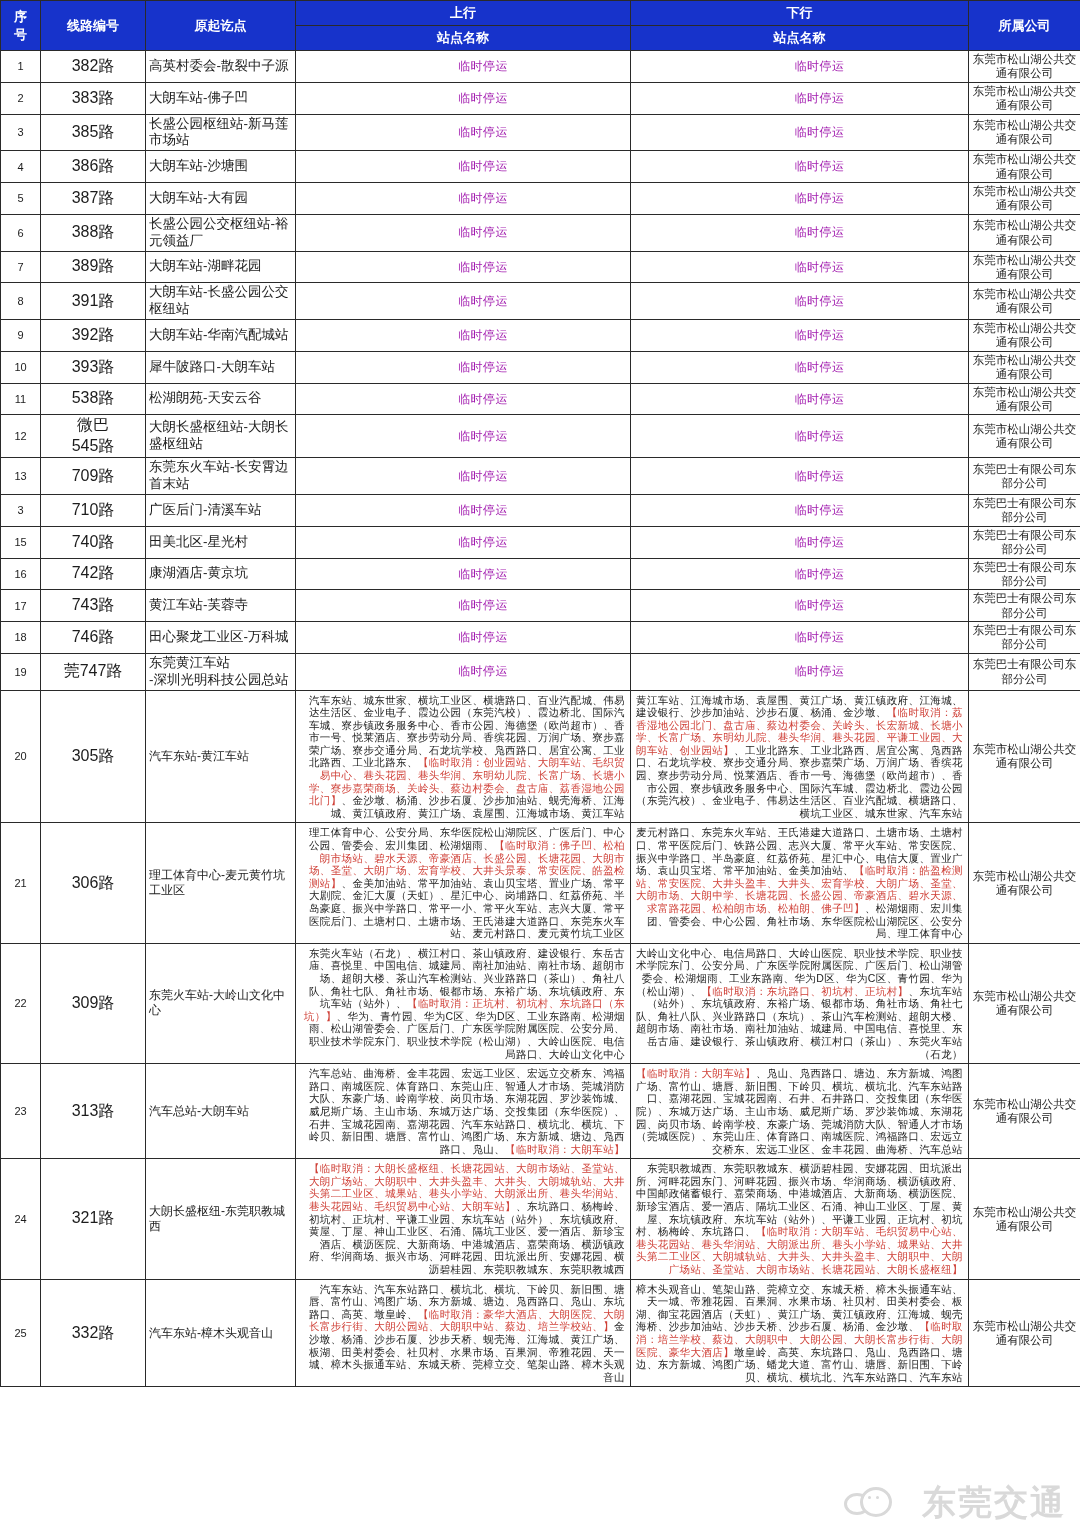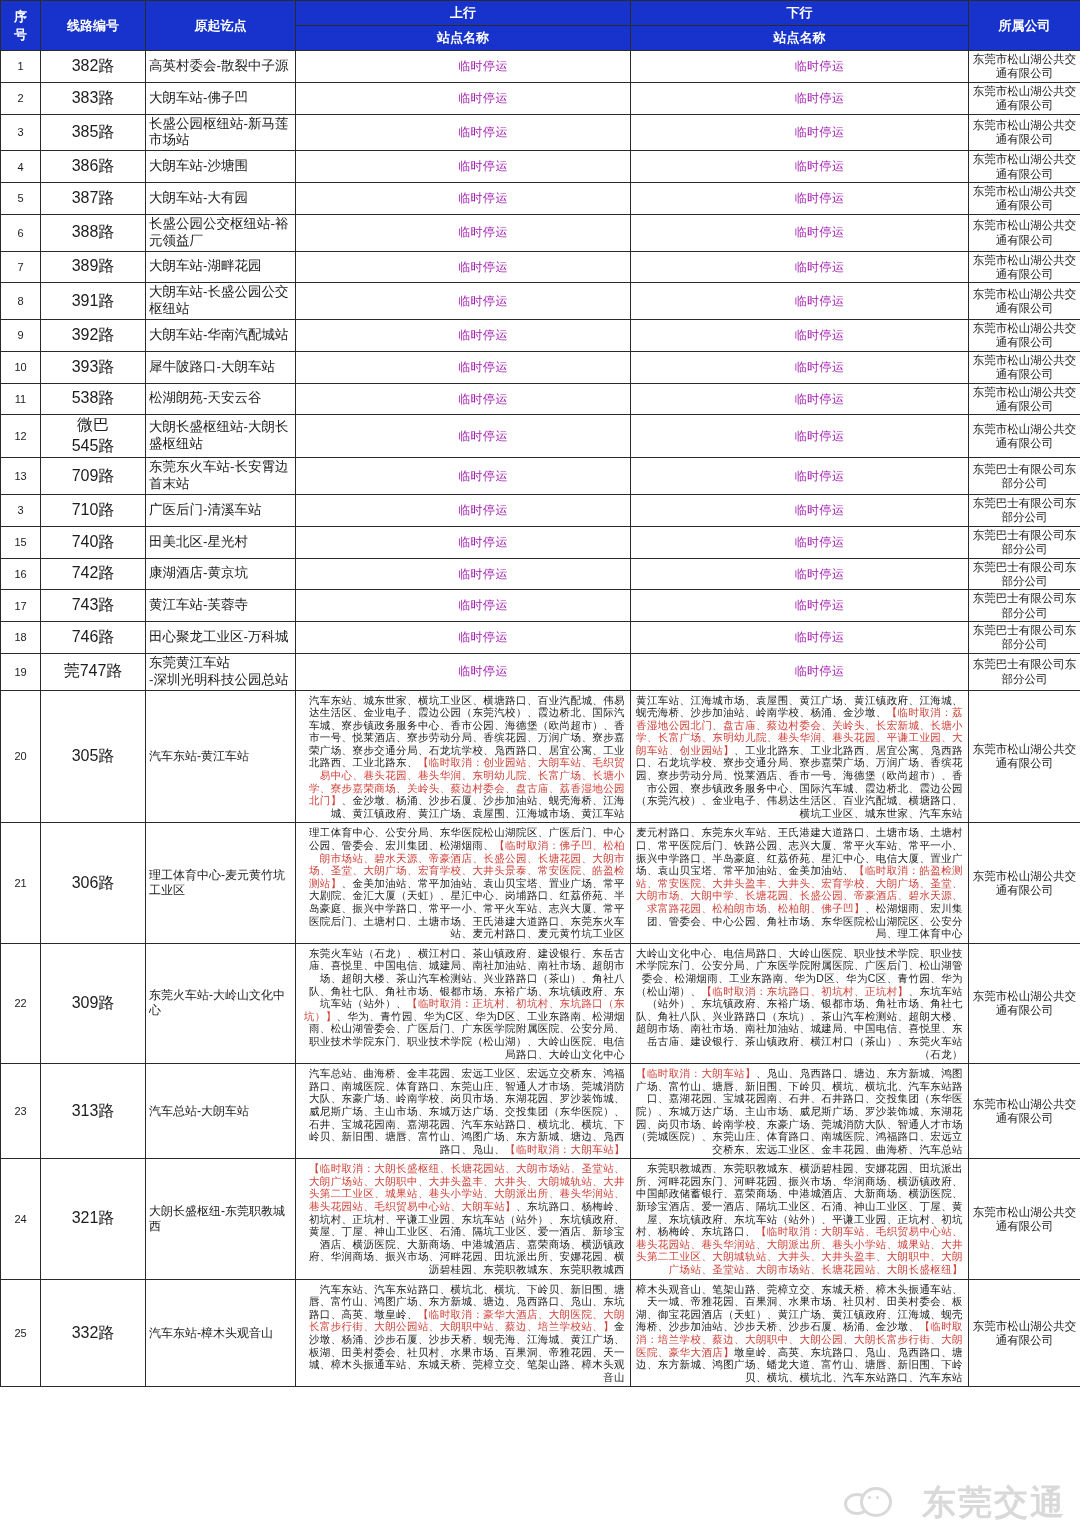--- a/index.html
+++ b/index.html
@@ -212,29 +212,29 @@
 -深圳光明科技公园总站</td>
           <td class="c-st"><span class="susp-label">临时停运</span></td>
           <td class="c-st"><span class="susp-label">临时停运</span></td>
           <td class="c-co">东莞巴士有限公司东部分公司</td>
         </tr>
         <tr class="dense">
           <td class="c-seq">20</td>
           <td class="c-route">305路</td>
           <td class="c-origin">汽车东站-黄江车站</td>
           <td class="c-st"><span class="">汽车东站、城东世家、横坑工业区、横塘路口、百业汽配城、伟易达生活区、金业电子、霞边公园（东莞汽校）、霞边桥北、国际汽车城、寮步镇政务服务中心、香市公园、海德堡（欧尚超市）、香市一号、悦莱酒店、寮步劳动分局、香缤花园、万润广场、寮步嘉荣广场、寮步交通分局、石龙坑学校、凫西路口、居宜公寓、工业北路西、工业北路东、</span><span class="red">【临时取消：创业园站、大朗车站、毛织贸易中心、巷头花园、巷头华润、东明幼儿院、长富广场、长塘小学、寮步嘉荣商场、关岭头、蔡边村委会、盘古庙、荔香湿地公园北门】</span><span class="">、金沙墩、杨涌、沙步石厦、沙步加油站、蚬壳海桥、江海城、黄江镇政府、黄江广场、袁屋围、江海城市场、黄江车站</span></td>
-          <td class="c-st"><span class="">黄江车站、江海城市场、袁屋围、黄江广场、黄江镇政府、江海城、蚬壳海桥、沙步加油站、岭南学校、杨涌、金沙墩、</span><span class="red">【临时取消：荔香湿地公园北门、盘古庙、蔡边村委会、关岭头、长宏新城、长塘小学、长富广场、东明幼儿院、巷头华润、巷头花园、平谦工业园、大朗车站、创业园站】</span><span class="">、工业北路东、工业北路西、居宜公寓、凫西路口、石龙坑学校、寮步交通分局、寮步嘉荣广场、万润广场、香缤花园、寮步劳动分局、悦莱酒店、香市一号、海德堡（欧尚超市）、香市公园、寮步镇政务服务中心、国际汽车城、霞边桥北、霞边公园（东莞汽校）、金业电子、伟易达生活区、百业汽配城、横塘路口、横坑工业区、城东世家、汽车东站</span></td>
+          <td class="c-st"><span class="">黄江车站、江海城市场、袁屋围、黄江广场、黄江镇政府、江海城、建设银行、沙步加油站、沙步石厦、杨涌、金沙墩、</span><span class="red">【临时取消：荔香湿地公园北门、盘古庙、蔡边村委会、关岭头、长宏新城、长塘小学、长富广场、东明幼儿院、巷头华润、巷头花园、平谦工业园、大朗车站、创业园站】</span><span class="">、工业北路东、工业北路西、居宜公寓、凫西路口、石龙坑学校、寮步交通分局、寮步嘉荣广场、万润广场、香缤花园、寮步劳动分局、悦莱酒店、香市一号、海德堡（欧尚超市）、香市公园、寮步镇政务服务中心、国际汽车城、霞边桥北、霞边公园（东莞汽校）、金业电子、伟易达生活区、百业汽配城、横塘路口、横坑工业区、城东世家、汽车东站</span></td>
           <td class="c-co">东莞市松山湖公共交通有限公司</td>
         </tr>
         <tr class="dense">
           <td class="c-seq">21</td>
           <td class="c-route">306路</td>
           <td class="c-origin">理工体育中心-麦元黄竹坑工业区</td>
           <td class="c-st"><span class="">理工体育中心、公安分局、东华医院松山湖院区、广医后门、中心公园、管委会、宏川集团、松湖烟雨、</span><span class="red">【临时取消：佛子凹、松柏朗市场站、碧水天源、帝豪酒店、长盛公园、长塘花园、大朗市场、圣堂、大朗广场、宏育学校、大井头景泰、常安医院、皓盈检测站】</span><span class="">、金美加油站、常平加油站、袁山贝宝塔、置业广场、常平大剧院、金汇大厦（天虹）、星汇中心、岗埔路口、红荔侨苑、半岛豪庭、振兴中学路口、常平一小、常平火车站、志兴大厦、常平医院后门、土塘村口、土塘市场、王氏港建大道路口、东莞东火车站、麦元村路口、麦元黄竹坑工业区</span></td>
-          <td class="c-st"><span class="">麦元村路口、东莞东火车站、王氏港建大道路口、土塘市场、土塘村口、常平医院后门、铁路公园、志兴大厦、常平火车站、常平一小、振兴中学路口、半岛豪庭、红荔侨苑、星汇中心、电信大厦、置业广场、袁山贝宝塔、常平加油站、金美加油站、</span><span class="red">【临时取消：皓盈检测站、常安医院、大井头盈丰、大井头、宏育学校、大朗广场、圣堂、大朗市场、大朗中学、长塘花园、长盛公园、帝豪酒店、碧水天源、求富路花园、松柏朗市场、松柏朗、佛子凹】</span><span class="">、松湖烟雨、宏川集团、管委会、中心公园、角社市场、东华医院松山湖院区、公安分局、理工体育中心</span></td>
+          <td class="c-st"><span class="">麦元村路口、东莞东火车站、王氏港建大道路口、土塘市场、土塘村口、常平医院后门、铁路公园、志兴大厦、常平火车站、常安医院、振兴中学路口、半岛豪庭、红荔侨苑、星汇中心、电信大厦、置业广场、袁山贝宝塔、常平加油站、金美加油站、</span><span class="red">【临时取消：皓盈检测站、常安医院、大井头盈丰、大井头、宏育学校、大朗广场、圣堂、大朗市场、大朗中学、长塘花园、长盛公园、帝豪酒店、碧水天源、求富路花园、松柏朗市场、松柏朗、佛子凹】</span><span class="">、松湖烟雨、宏川集团、管委会、中心公园、角社市场、东华医院松山湖院区、公安分局、理工体育中心</span></td>
           <td class="c-co">东莞市松山湖公共交通有限公司</td>
         </tr>
         <tr class="dense">
           <td class="c-seq">22</td>
           <td class="c-route">309路</td>
           <td class="c-origin">东莞火车站-大岭山文化中心</td>
           <td class="c-st"><span class="">东莞火车站（石龙）、横江村口、茶山镇政府、建设银行、东岳古庙、喜悦里、中国电信、城建局、南社加油站、南社市场、超朗市场、超朗大楼、茶山汽车检测站、兴业路路口（茶山）、角社八队、角社七队、角社市场、银都市场、东裕广场、东坑镇政府、东坑车站（站外）、</span><span class="red">【临时取消：正坑村、初坑村、东坑路口（东坑）】</span><span class="">、华为、青竹园、华为C区、华为D区、工业东路南、松湖烟雨、松山湖管委会、广医后门、广东医学院附属医院、公安分局、职业技术学院东门、职业技术学院（松山湖）、大岭山医院、电信局路口、大岭山文化中心</span></td>
           <td class="c-st"><span class="">大岭山文化中心、电信局路口、大岭山医院、职业技术学院、职业技术学院东门、公安分局、广东医学院附属医院、广医后门、松山湖管委会、松湖烟雨、工业东路南、华为D区、华为C区、青竹园、华为（松山湖）、</span><span class="red">【临时取消：东坑路口、初坑村、正坑村】</span><span class="">、东坑车站（站外）、东坑镇政府、东裕广场、银都市场、角社市场、角社七队、角社八队、兴业路路口（东坑）、茶山汽车检测站、超朗大楼、超朗市场、南社市场、南社加油站、城建局、中国电信、喜悦里、东岳古庙、建设银行、茶山镇政府、横江村口（茶山）、东莞火车站（石龙）</span></td>
           <td class="c-co">东莞市松山湖公共交通有限公司</td>
         </tr>

